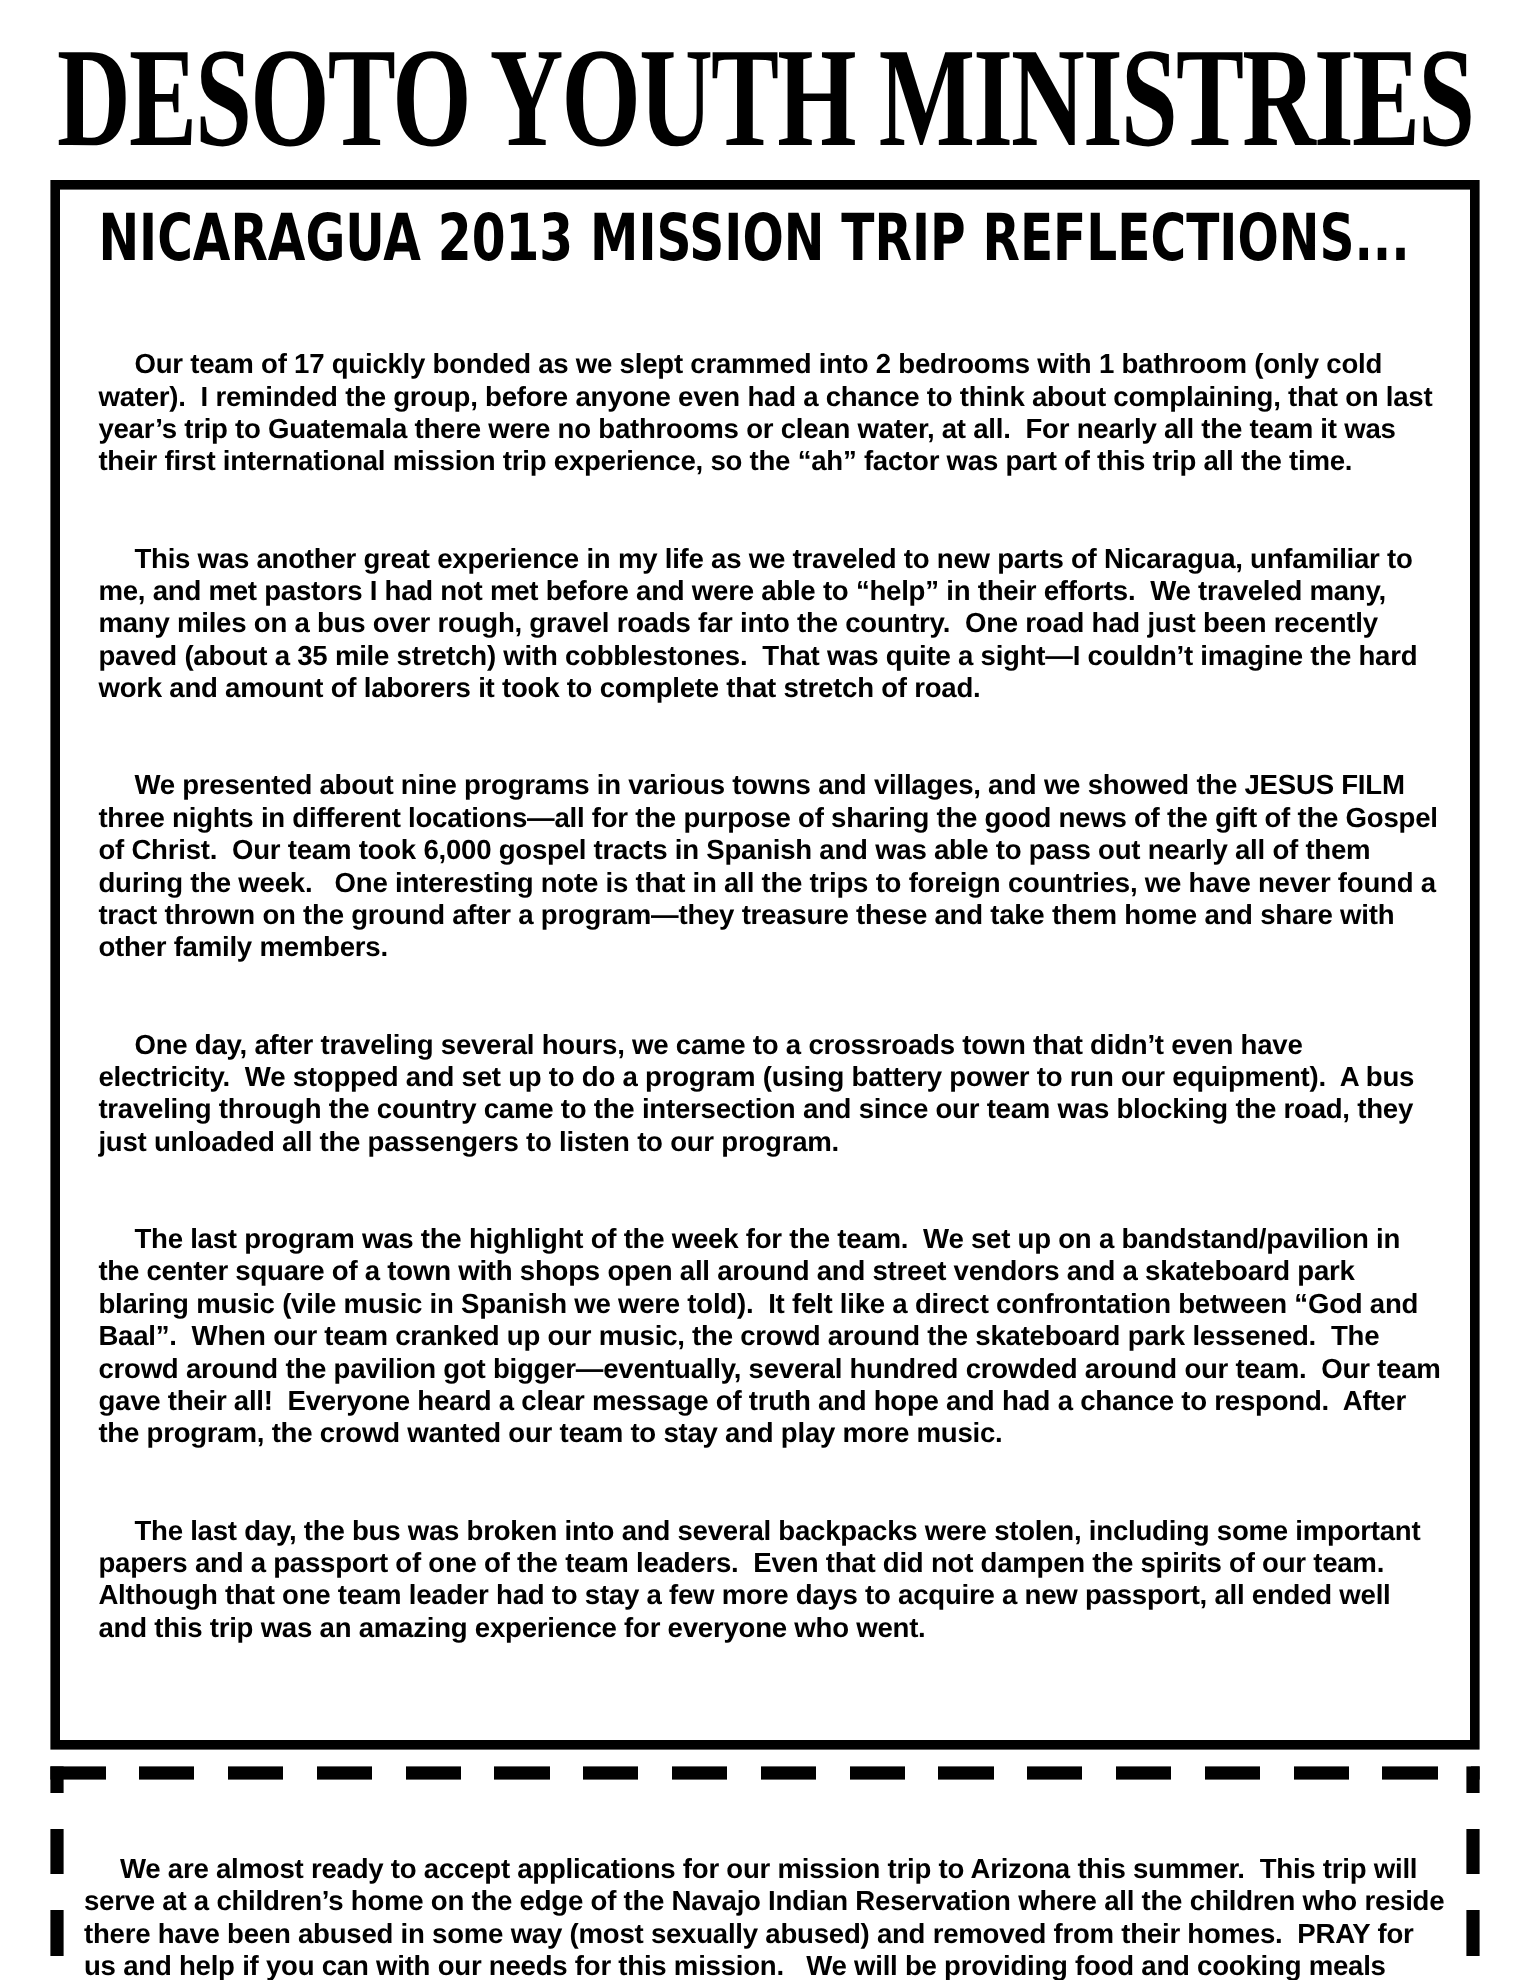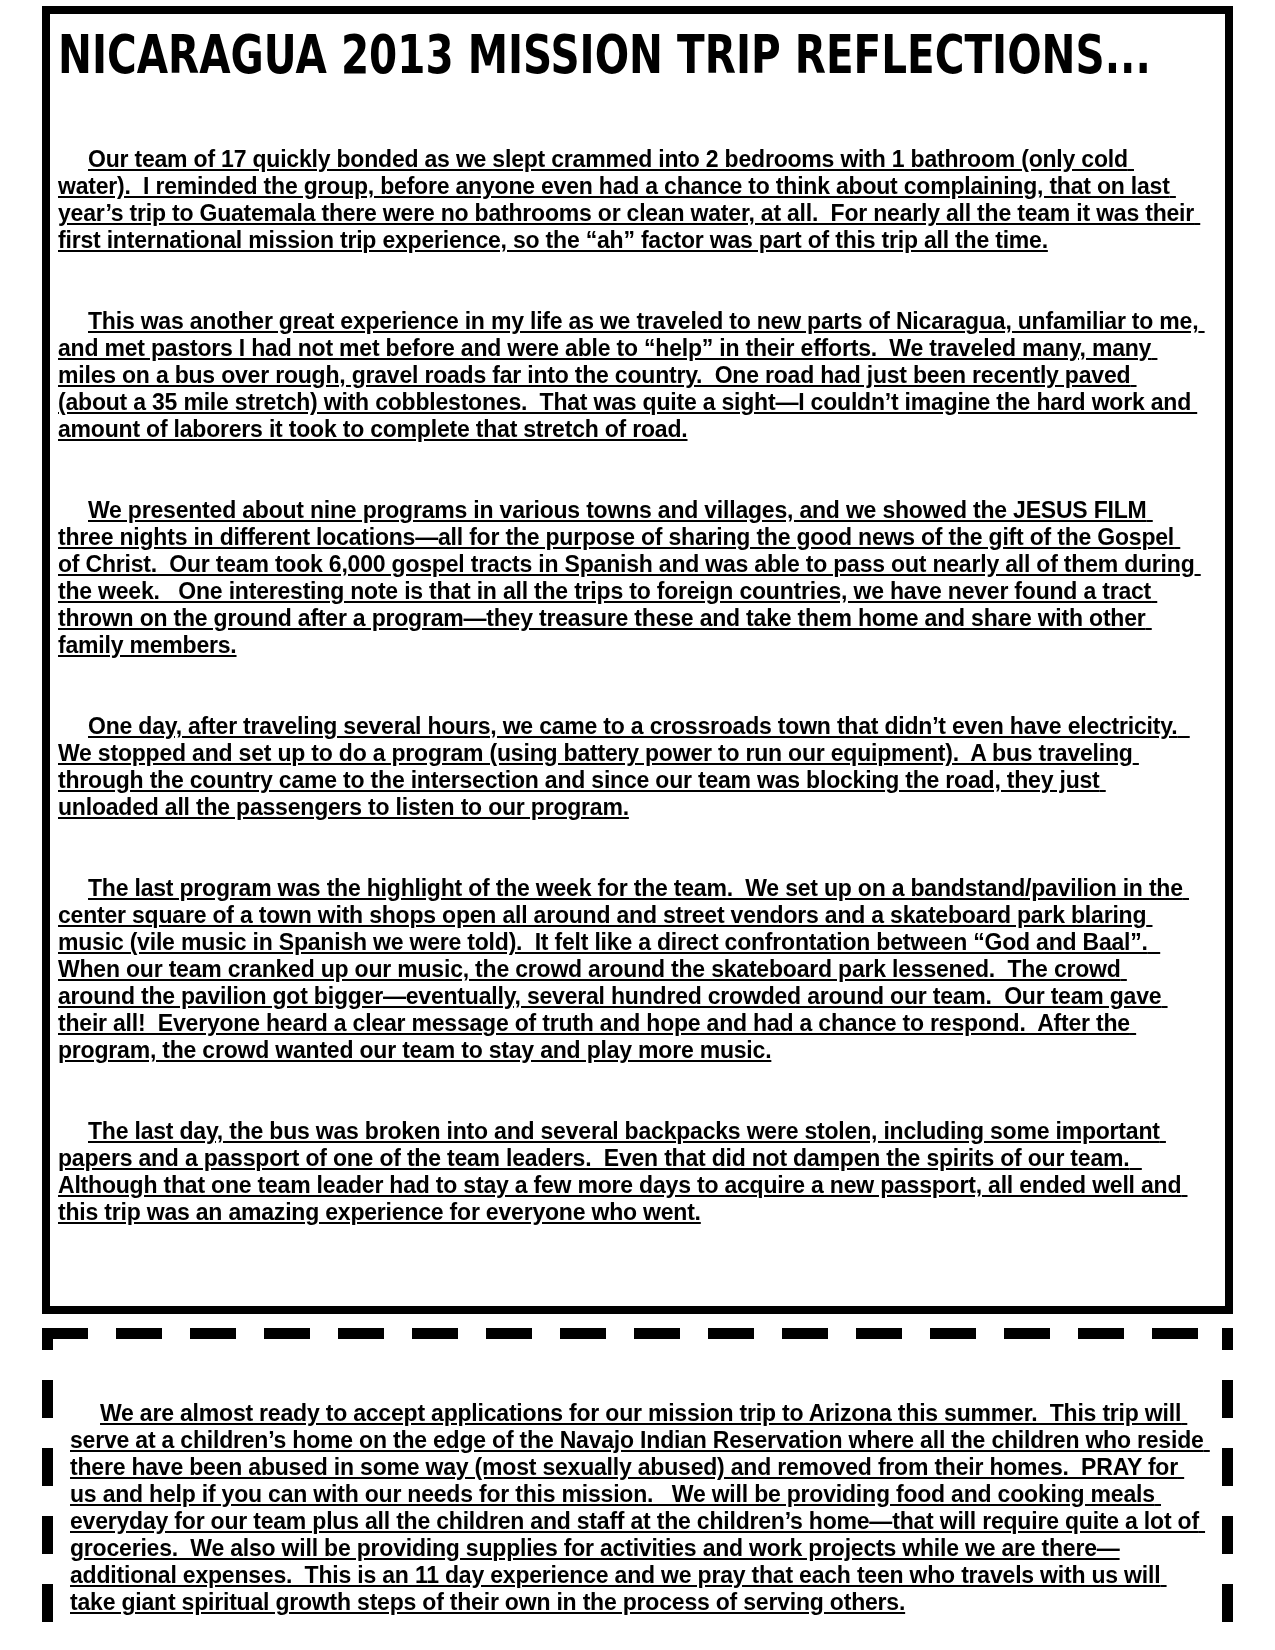--- a/index.html
+++ b/index.html
@@ -31,21 +31,21 @@
     line-height: 1;
     letter-spacing: -2px;
     white-space: nowrap;
     transform: scaleX(0.72);
     transform-origin: center center;
   }
   
   .solid-box {
     margin: 6px 42px 0 42px;
     border: 8px solid #000000;
-    padding: 10px 24px 26px 8px;
+    padding: 10px 24px 26px 32px;
     background: #ffffff;
   }
   .comic-heading {
     font-family: "DejaVu Sans", sans-serif;
     font-weight: bold;
     white-space: nowrap;
     line-height: 1.15;
   }
   .heading-1 {
     font-size: 54px;
@@ -57,21 +57,20 @@
     font-family: "Liberation Sans", sans-serif;
     font-weight: bold;
     font-size: 23px;
     line-height: 27px;
     letter-spacing: -0.2px;
     white-space: pre-wrap;
   }
   .body-copy p {
     margin: 0;
     text-indent: 30px;
-    text-decoration: underline;
   }
   
   .dashed-box {
     position: relative;
     margin: 14px 42px 0 42px;
     padding: 18px 28px 20px 28px;
     background-image:
       repeating-linear-gradient(90deg, #000 0 46px, transparent 46px 74px),
       repeating-linear-gradient(90deg, #000 0 46px, transparent 46px 74px),
       repeating-linear-gradient(0deg,  #000 0 38px, transparent 38px 68px),
@@ -89,20 +88,23 @@
     font-size: 56px;
     transform: scaleX(0.72);
     transform-origin: center center;
   }
 </style>
 </head>
 <body>
 
 <div class="page">
 
+  <div class="masthead">
+    <div class="masthead-title">DESOTO YOUTH MINISTRIES</div>
+  </div>
 
   <div class="solid-box">
     <div class="comic-heading heading-1">NICARAGUA 2013 MISSION TRIP REFLECTIONS...</div>
     <div class="body-copy">
       <p>Our team of 17 quickly bonded as we slept crammed into 2 bedrooms with 1 bathroom (only cold water).  I reminded the group, before anyone even had a chance to think about complaining, that on last year’s trip to Guatemala there were no bathrooms or clean water, at all.  For nearly all the team it was their first international mission trip experience, so the “ah” factor was part of this trip all the time.</p>
       <p>This was another great experience in my life as we traveled to new parts of Nicaragua, unfamiliar to me, and met pastors I had not met before and were able to “help” in their efforts.  We traveled many, many miles on a bus over rough, gravel roads far into the country.  One road had just been recently paved (about a 35 mile stretch) with cobblestones.  That was quite a sight—I couldn’t imagine the hard work and amount of laborers it took to complete that stretch of road.</p>
       <p>We presented about nine programs in various towns and villages, and we showed the JESUS FILM three nights in different locations—all for the purpose of sharing the good news of the gift of the Gospel of Christ.  Our team took 6,000 gospel tracts in Spanish and was able to pass out nearly all of them during the week.   One interesting note is that in all the trips to foreign countries, we have never found a tract thrown on the ground after a program—they treasure these and take them home and share with other family members.</p>
       <p>One day, after traveling several hours, we came to a crossroads town that didn’t even have electricity.  We stopped and set up to do a program (using battery power to run our equipment).  A bus traveling through the country came to the intersection and since our team was blocking the road, they just unloaded all the passengers to listen to our program.</p>
       <p>The last program was the highlight of the week for the team.  We set up on a bandstand/pavilion in the center square of a town with shops open all around and street vendors and a skateboard park blaring music (vile music in Spanish we were told).  It felt like a direct confrontation between “God and Baal”.  When our team cranked up our music, the crowd around the skateboard park lessened.  The crowd around the pavilion got bigger—eventually, several hundred crowded around our team.  Our team gave their all!  Everyone heard a clear message of truth and hope and had a chance to respond.  After the program, the crowd wanted our team to stay and play more music.</p>
       <p>The last day, the bus was broken into and several backpacks were stolen, including some important papers and a passport of one of the team leaders.  Even that did not dampen the spirits of our team.  Although that one team leader had to stay a few more days to acquire a new passport, all ended well and this trip was an amazing experience for everyone who went.</p>

